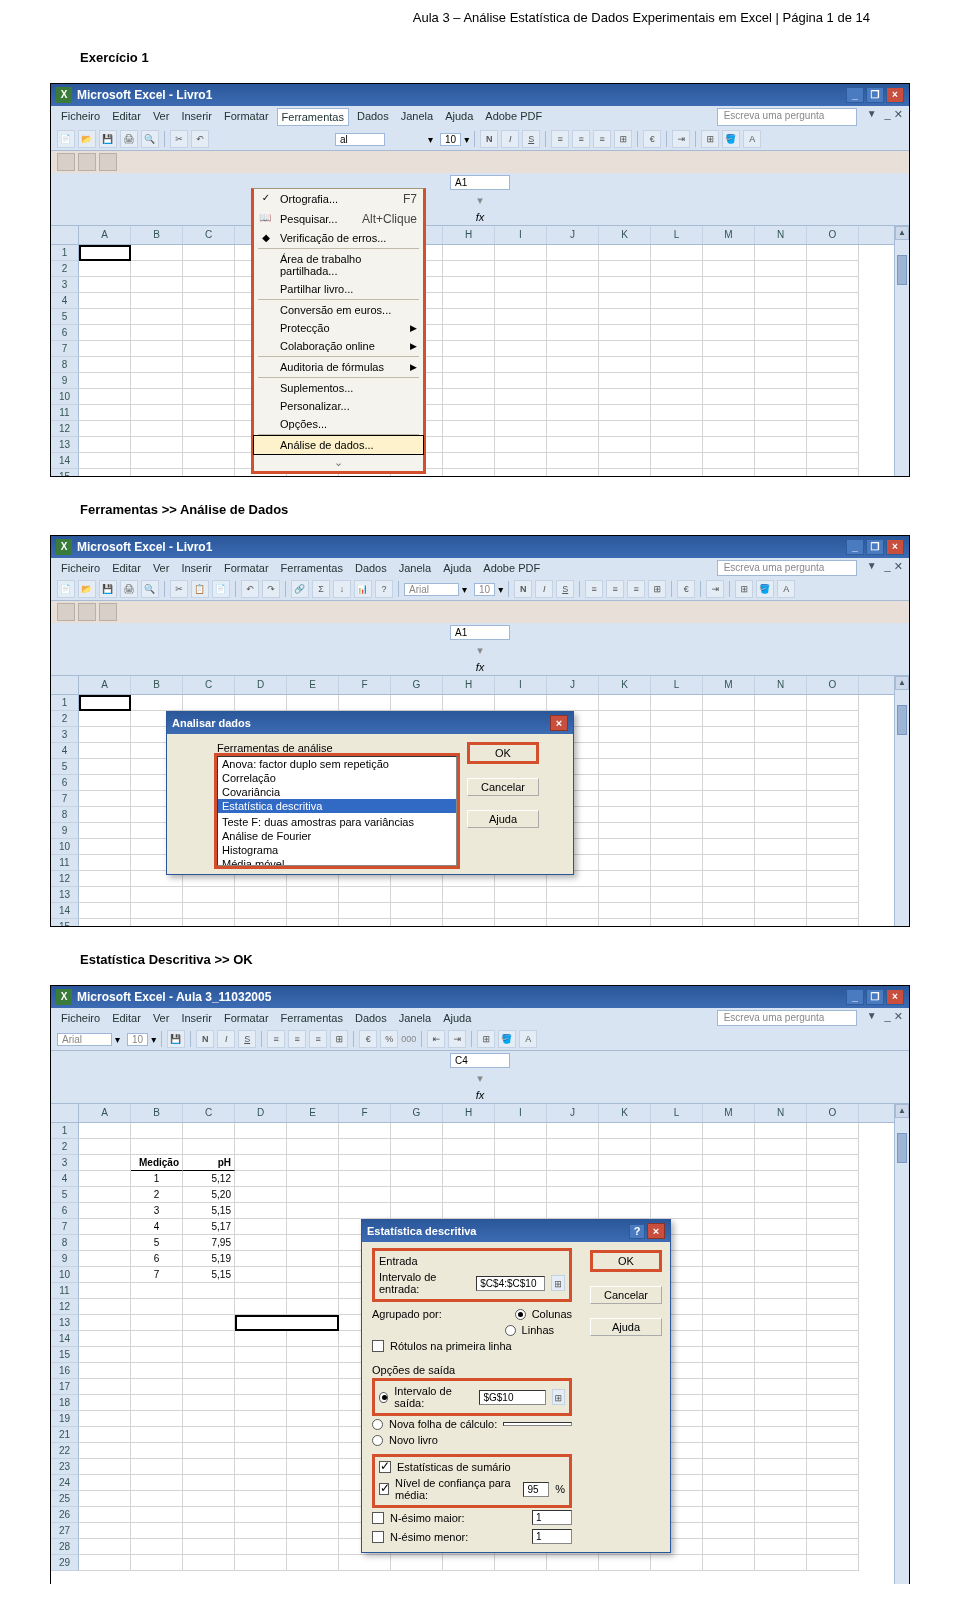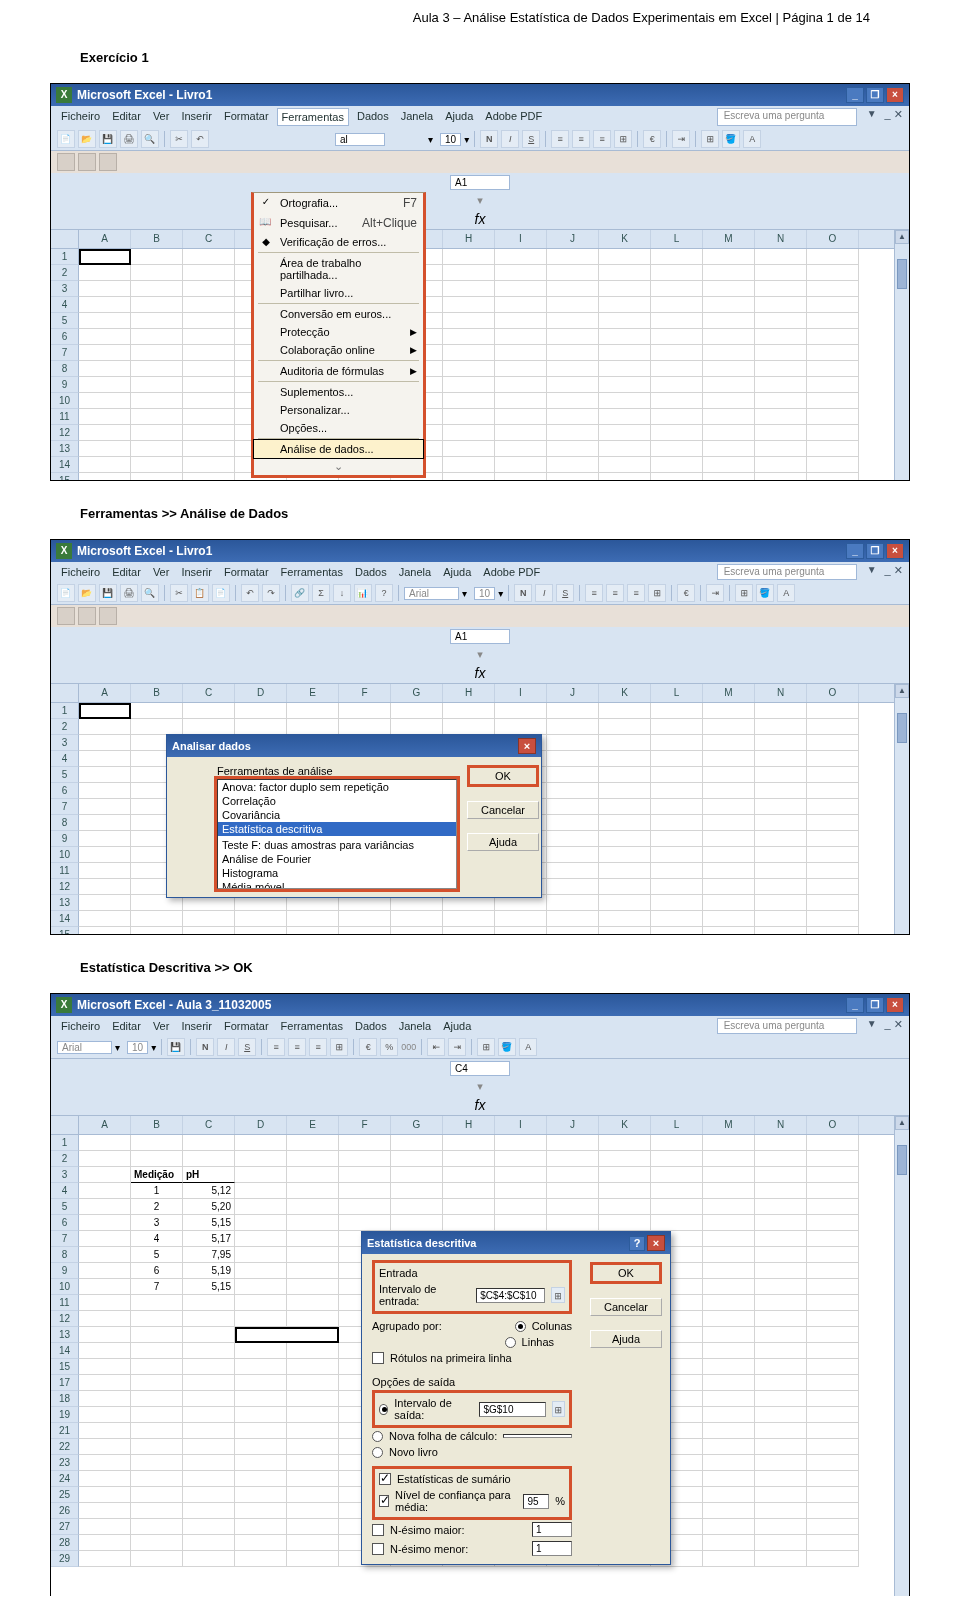--- a/index.html
+++ b/index.html
@@ -116,21 +116,21 @@
     border-bottom: 1px solid #a8bbd4;
     flex-direction: column;
   }
   .name-box {
     width: 60px;
     background: #fff;
     border: 1px solid #a0b8d8;
     padding: 1px 4px;
     font-size: 10px;
   }
-  .fx { font-style: italic; font-size: 14px; }
+  .fx { font-style: italic; font-size: 11px; }
   .grid-area {
     background: #fff;
     position: relative;
   }
   .col-headers {
     display: flex;
     background: #d8e4f2;
     border-bottom: 1px solid #a8bbd4;
   }
   .corner { width: 28px; height: 18px; border-right: 1px solid #a8bbd4; background: #d8e4f2; }
@@ -157,21 +157,21 @@
   .cell {
     width: 52px;
     border-right: 1px solid #d4d4d4;
     border-bottom: 1px solid #d4d4d4;
     font-size: 10px;
     line-height: 16px;
     padding: 0 3px;
     text-align: right;
   }
   .cell.center { text-align: center; }
-  .cell.bold { font-weight: bold; border-bottom: 1px solid #000; text-align: left; }
+  .cell.bold { font-weight: bold; border-bottom: 1px solid #000; text-align: right; }
   .cell.active { border: 2px solid #000; line-height: 12px; }
   .dropdown-menu {
     position: absolute;
     top: -38px;
     left: 200px;
     width: 175px;
     background: #f5f3ee;
     border: 1px solid #a0987c;
     border-left: 3px solid #d4502c;
     border-right: 3px solid #d4502c;
@@ -1071,21 +1071,21 @@
             <div class="cell"></div>
             <div class="cell"></div>
             <div class="cell"></div>
             <div class="cell"></div>
             <div class="cell"></div>
             <div class="cell"></div>
             <div class="cell"></div>
             <div class="cell"></div>
           </div>
         </div>
-      <div class="dialog" style="top:50px;left:115px;width:376px;">
+      <div class="dialog" style="top:35px;left:115px;width:408px;">
         <div class="dlg-title">
           <span>Analisar dados</span>
           <div class="dlg-close">×</div>
         </div>
         <div class="dlg-body">
           <div>
             <div style="font-size:11px;margin-bottom:2px;">Ferramentas de análise</div>
             <div style="border:3px solid #d4502c;margin:-3px;">
               <div class="dlg-list" id="dlg2list">
                   <div class="dlg-list-item">Anova: factor duplo sem repetição</div>
@@ -1441,20 +1441,38 @@
             <div class="cell"></div>
             <div class="cell"></div>
             <div class="cell"></div>
             <div class="cell"></div>
             <div class="cell"></div>
             <div class="cell"></div>
             <div class="cell"></div>
           </div>
           <div class="row">
             <div class="row-h">15</div>
+            <div class="cell"></div>
+            <div class="cell"></div>
+            <div class="cell"></div>
+            <div class="cell"></div>
+            <div class="cell"></div>
+            <div class="cell"></div>
+            <div class="cell"></div>
+            <div class="cell"></div>
+            <div class="cell"></div>
+            <div class="cell"></div>
+            <div class="cell"></div>
+            <div class="cell"></div>
+            <div class="cell"></div>
+            <div class="cell"></div>
+            <div class="cell"></div>
+          </div>
+          <div class="row">
+            <div class="row-h">16</div>
             <div class="cell"></div>
             <div class="cell"></div>
             <div class="cell"></div>
             <div class="cell"></div>
             <div class="cell"></div>
             <div class="cell"></div>
             <div class="cell"></div>
             <div class="cell"></div>
             <div class="cell"></div>
             <div class="cell"></div>

